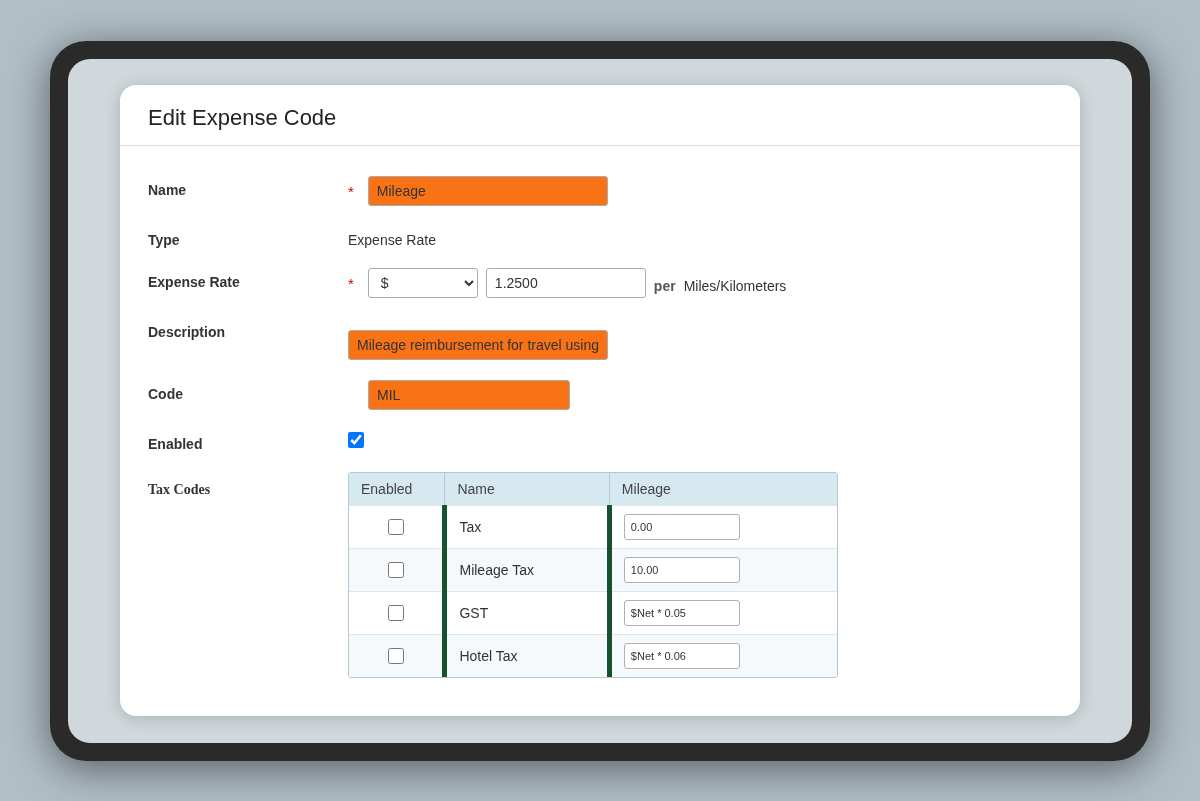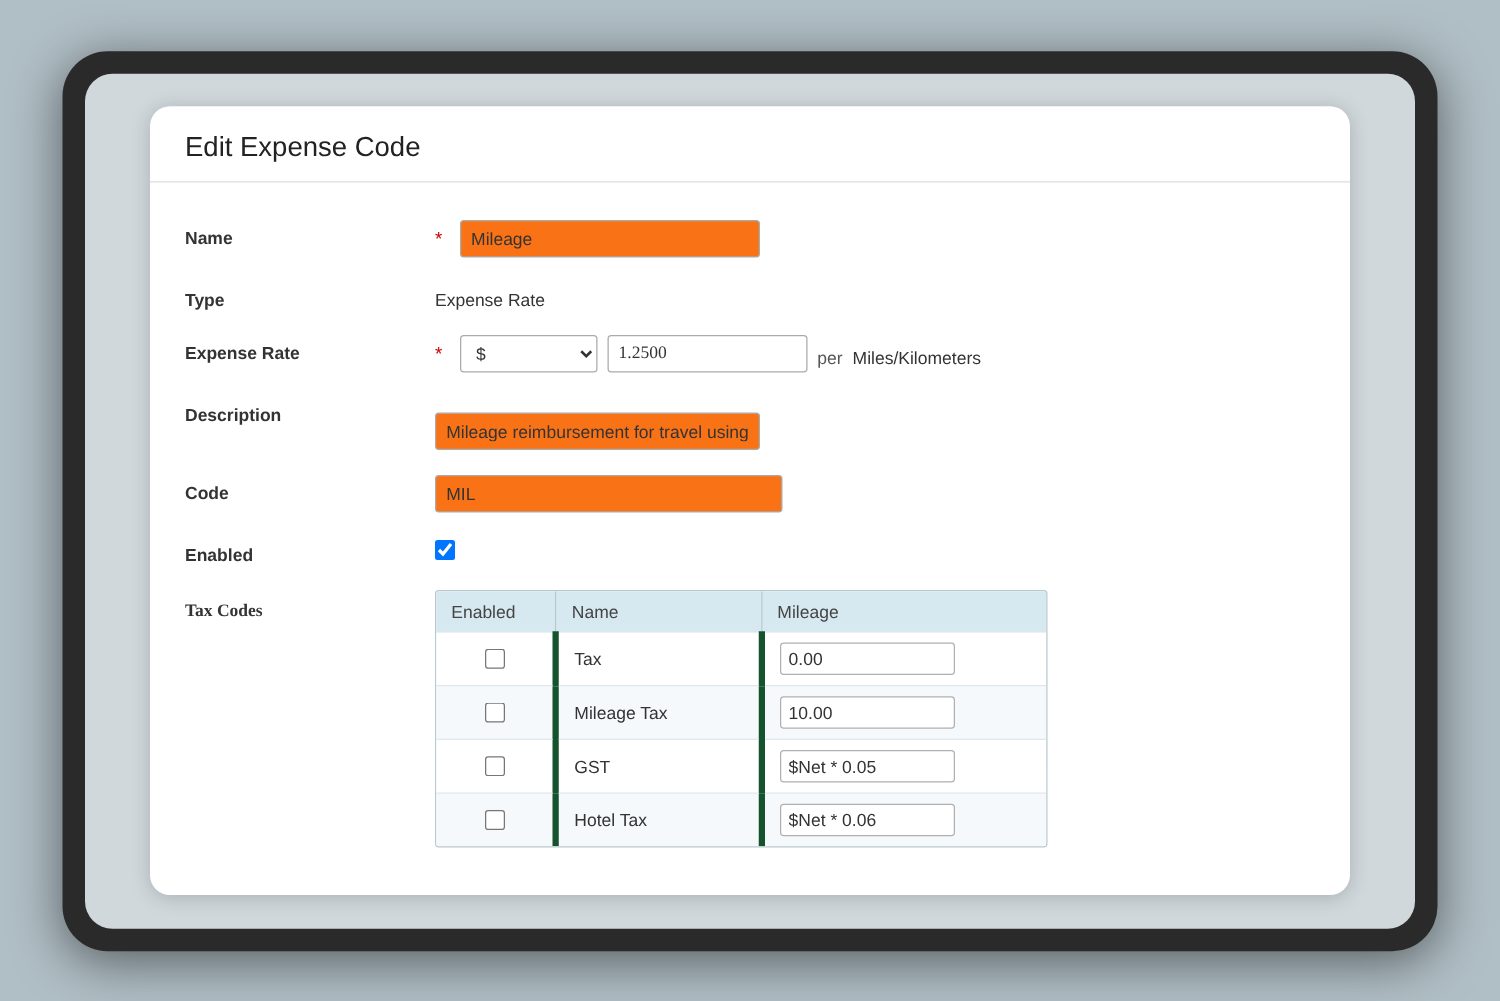--- a/index.html
+++ b/index.html
@@ -109,21 +109,22 @@
     .name-input {
       width: 240px;
     }
 
     .description-input {
       width: 260px;
       margin-top: 12px;
     }
 
     .code-input {
-      width: 278px;
+      width: 202px;
+      margin-left: 20px;
     }
 
     .type-text {
       padding-top: 6px;
       color: #333;
     }
 
     .expense-rate-select {
       border: 1px solid #aaa;
       border-radius: 3px;
@@ -138,26 +139,26 @@
 
     .expense-rate-value {
       border: 1px solid #aaa;
       border-radius: 3px;
       padding: 5px 8px;
       font-size: 14px;
       color: #333;
       background: #fff;
       height: 30px;
       width: 160px;
-      font-family: Liberation Serif, serif;
     }
 
     .per-text {
       color: #555;
       padding-top: 6px;
+      font-weight: bold;
     }
 
     .per-unit-text {
       padding-top: 6px;
       color: #333;
     }
 
     .checkbox-input {
       width: 16px;
       height: 16px;
@@ -220,24 +221,24 @@
     }
 
     .tax-table tbody td:first-child {
       text-align: center;
     }
 
     .tax-formula-input {
       border: 1px solid #b0b0b0;
       border-radius: 3px;
       padding: 3px 6px;
-      font-size: 14px;
-      color: #333;
-      background: #fff;
-      width: 140px;
+      font-size: 11px;
+      color: #333;
+      background: #fff;
+      width: 116px;
       height: 26px;
     }
 
     .enabled-col { width: 70px; }
     .name-col { width: 130px; }
     .formula-col { width: 180px; }
   </style>
 </head>
 <body>
 

